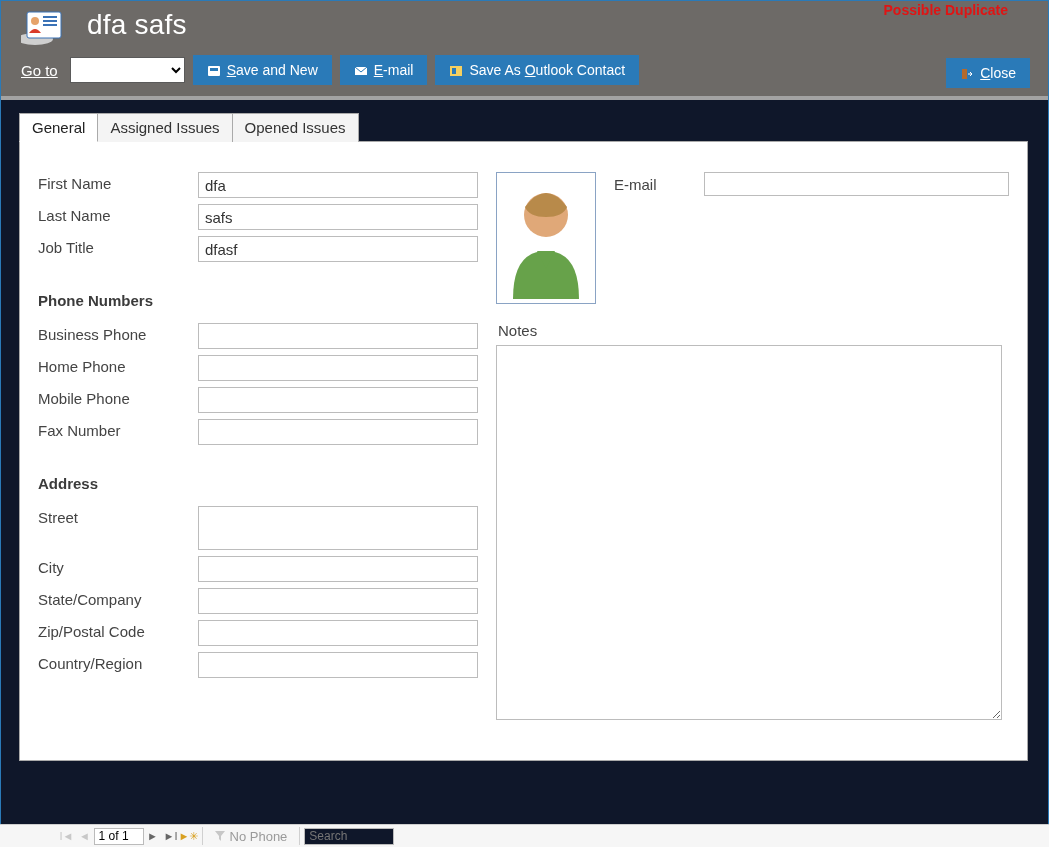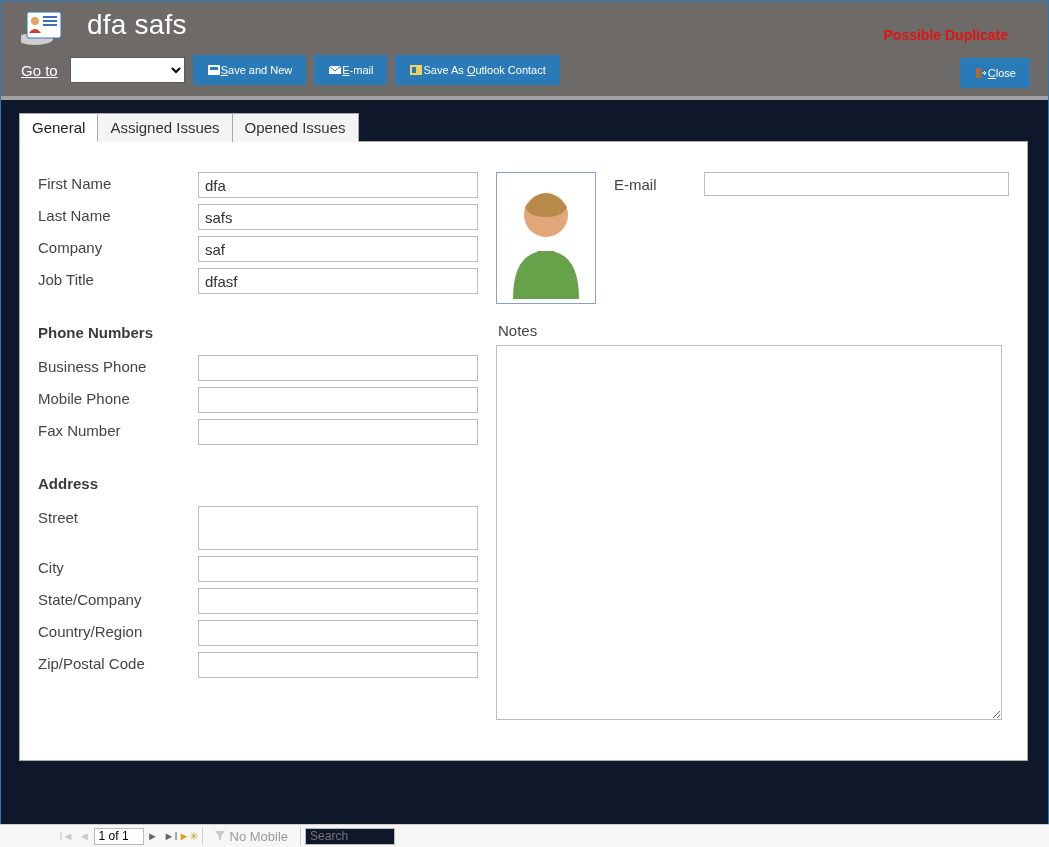--- a/index.html
+++ b/index.html
@@ -34,21 +34,21 @@
   }
   .contact-icon svg { width: 46px; height: 36px; }
   .title {
     font-size: 28px;
     font-weight: 300;
     color: #ffffff;
     letter-spacing: 0.2px;
   }
   .duplicate-warn {
     position: absolute;
-    top: 26px;
+    top: 1px;
     right: 40px;
     color: #e01414;
     font-weight: bold;
     font-size: 14px;
   }
   .toolbar {
     display: flex;
     align-items: center;
     gap: 8px;
   }
@@ -67,21 +67,22 @@
     font-size: 14px;
   }
   .btn {
     background: #2a7ab8;
     color: #ffffff;
     border: none;
     height: 30px;
     padding: 0 14px;
     display: inline-flex;
     align-items: center;
-    font-size: 11px;
+    gap: 6px;
+    font-size: 14px;
     cursor: pointer;
   }
   .btn .mini-icon {
     display: inline-block;
     width: 14px;
     height: 12px;
   }
   .btn .ul { text-decoration: underline; }
   .close-btn {
     position: absolute;
@@ -323,34 +324,34 @@
     <div class="col-left">
       <div class="row">
         <label>First Name</label>
         <input class="field" value="dfa" style="">
       </div>
       <div class="row">
         <label>Last Name</label>
         <input class="field" value="safs" style="">
       </div>
       <div class="row">
-        <label>Company</label>
-        <input class="field" value="saf" style="">
-      </div>
-      <div class="row">
         <label>Job Title</label>
         <input class="field" value="dfasf" style="">
       </div>
 
       <div class="section-head">Phone Numbers</div>
       <div class="row">
         <label>Business Phone</label>
         <input class="field" value="" style="">
       </div>
       <div class="row">
+        <label>Home Phone</label>
+        <input class="field" value="" style="">
+      </div>
+      <div class="row">
         <label>Mobile Phone</label>
         <input class="field" value="" style="">
       </div>
       <div class="row">
         <label>Fax Number</label>
         <input class="field" value="" style="">
       </div>
 
       <div class="section-head">Address</div>
       <div class="row">
@@ -359,25 +360,25 @@
       </div>
       <div class="row">
         <label>City</label>
         <input class="field" value="" style="">
       </div>
       <div class="row">
         <label>State/Company</label>
         <input class="field" value="" style="">
       </div>
       <div class="row">
+        <label>Zip/Postal Code</label>
+        <input class="field" value="" style="">
+      </div>
+      <div class="row">
         <label>Country/Region</label>
-        <input class="field" value="" style="">
-      </div>
-      <div class="row">
-        <label>Zip/Postal Code</label>
         <input class="field" value="" style="">
       </div>
     </div>
 
     <div class="col-right">
       <div class="photo-col">
         <div class="photo-frame">
           <svg viewBox="0 0 90 122">
             <rect x="0" y="0" width="90" height="122" fill="#ffffff"></rect>
             <circle cx="45" cy="38" r="22" fill="#e0a878"></circle>
@@ -406,16 +407,16 @@
   <input class="rec-input" value="1 of 1" style="">
   <span class="nav-btn">►</span>
   <span class="nav-btn">►I</span>
   <span class="nav-btn" style="color:#d8a020">►✳</span>
   <span class="sep"></span>
   <span class="filter-icon">
     <svg viewBox="0 0 14 14">
         <path d="M2 2 L12 2 L8 7 L8 12 L6 10 L6 7 Z" fill="#c7c7c7"></path>
       </svg>
   </span>
-  <span style="color:#9a9a9a; margin-right:8px;">No Mobile</span>
+  <span style="color:#9a9a9a; margin-right:8px;">No Phone</span>
   <span class="sep"></span>
   <input class="search-input" placeholder="Search" style="">
 </div>
 
 </body></html>

